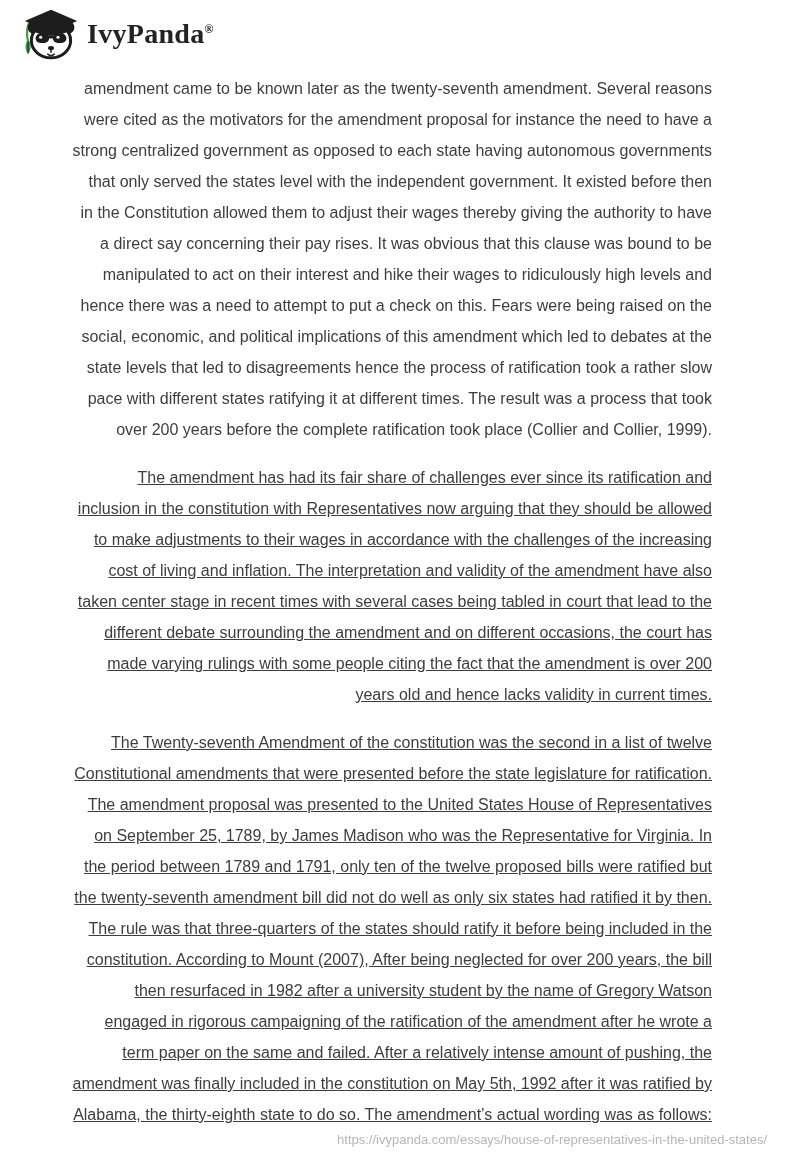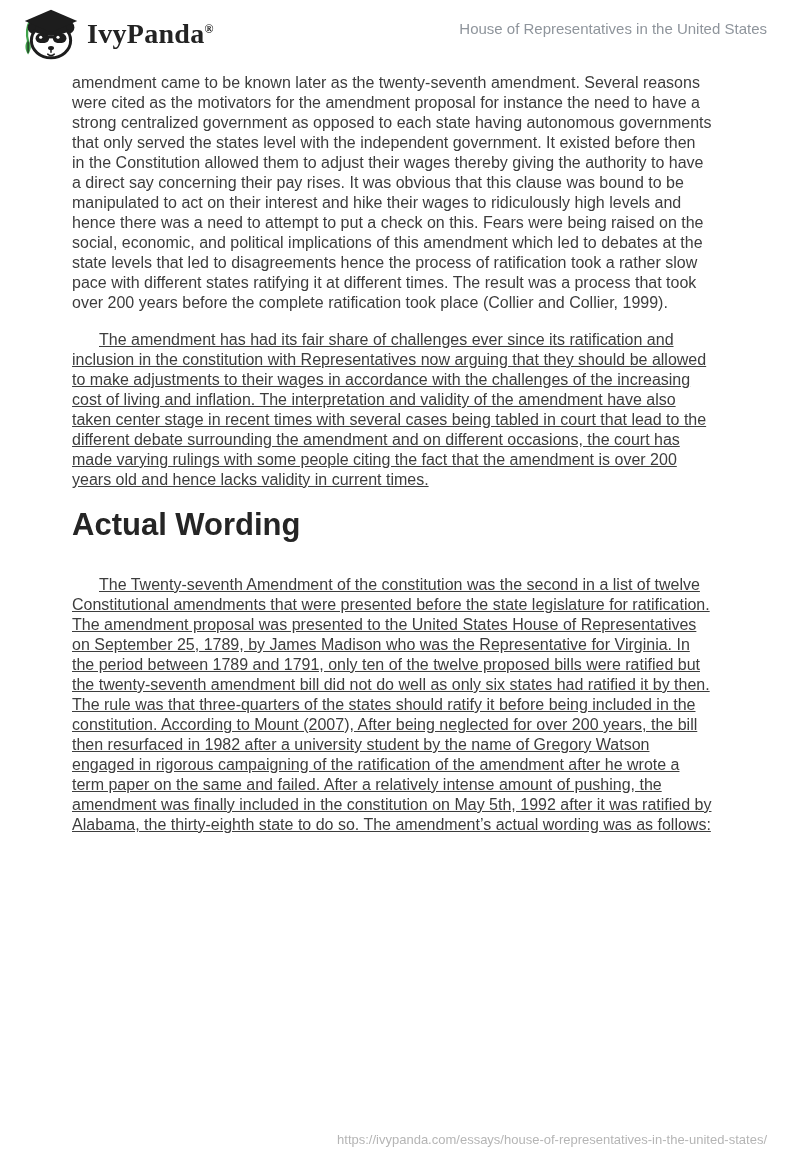--- a/index.html
+++ b/index.html
@@ -35,24 +35,24 @@
     color: var(--header-title, #8f959c);
     margin-top: 13px;
   }
   .content {
     width: 656px;
     margin: 0 auto;
     padding-top: 13px;
   }
   .para {
     font-size: 16px;
-    line-height: 20px;
+    line-height: 31px;
     color: var(--body-text, #3d3d3d);
     margin: 0 16px 17px 0;
-    text-align: left;
+    text-align: right;
   }
   .indent { text-indent: 27px; text-decoration: underline; }
   .section-heading {
     font-size: 31px;
     line-height: 36px;
     font-weight: 700;
     color: var(--heading-text, #252525);
     margin: 15px 0 32px 0;
   }
   .footer {
@@ -90,27 +90,25 @@
         <rect x="33" y="27.5" width="14.5" height="10" rx="5" fill="var(--logo-black, #1d1d1d)"></rect>
         <rect x="26" y="29.5" width="10" height="3.2" fill="var(--logo-black, #1d1d1d)"></rect>
         <circle cx="20" cy="31.5" r="1.7" fill="#ffffff"></circle>
         <circle cx="38.5" cy="31.5" r="1.7" fill="#ffffff"></circle>
 
         <ellipse cx="31" cy="43" rx="3.2" ry="2.3" fill="var(--logo-black, #1d1d1d)"></ellipse>
         <path d="M31 45.2 L31 47.5 M27.5 49.5 Q31 52.5 34.5 49.5" fill="none" stroke="var(--logo-black, #1d1d1d)" stroke-width="1.6" stroke-linecap="round"></path>
       </svg>
       <span class="brand"><span>IvyPanda</span><sup>®</sup></span>
     </div>
-    <div class="header-title">House of Representatives in the United States</div>
   </header>
 
   <main class="content">
     <p class="para">amendment came to be known later as the twenty-seventh amendment. Several reasons were cited as the motivators for the amendment proposal for instance the need to have a strong centralized government as opposed to each state having autonomous governments that only served the states level with the independent government. It existed before then in the Constitution allowed them to adjust their wages thereby giving the authority to have a direct say concerning their pay rises. It was obvious that this clause was bound to be manipulated to act on their interest and hike their wages to ridiculously high levels and hence there was a need to attempt to put a check on this. Fears were being raised on the social, economic, and political implications of this amendment which led to debates at the state levels that led to disagreements hence the process of ratification took a rather slow pace with different states ratifying it at different times. The result was a process that took over 200 years before the complete ratification took place (Collier and Collier, 1999).</p>
     <p class="para indent">The amendment has had its fair share of challenges ever since its ratification and inclusion in the constitution with Representatives now arguing that they should be allowed to make adjustments to their wages in accordance with the challenges of the increasing cost of living and inflation. The interpretation and validity of the amendment have also taken center stage in recent times with several cases being tabled in court that lead to the different debate surrounding the amendment and on different occasions, the court has made varying rulings with some people citing the fact that the amendment is over 200 years old and hence lacks validity in current times.</p>
-    <h2 class="section-heading">Actual Wording</h2>
     <p class="para indent">The Twenty-seventh Amendment of the constitution was the second in a list of twelve Constitutional amendments that were presented before the state legislature for ratification. The amendment proposal was presented to the United States House of Representatives on September 25, 1789, by James Madison who was the Representative for Virginia. In the period between 1789 and 1791, only ten of the twelve proposed bills were ratified but the twenty-seventh amendment bill did not do well as only six states had ratified it by then. The rule was that three-quarters of the states should ratify it before being included in the constitution. According to Mount (2007), After being neglected for over 200 years, the bill then resurfaced in 1982 after a university student by the name of Gregory Watson engaged in rigorous campaigning of the ratification of the amendment after he wrote a term paper on the same and failed. After a relatively intense amount of pushing, the amendment was finally included in the constitution on May 5th, 1992 after it was ratified by Alabama, the thirty-eighth state to do so. The amendment’s actual wording was as follows:</p>
   </main>
 
   <footer class="footer">
     <span class="url">https://ivypanda.com/essays/house-of-representatives-in-the-united-states/</span>
   </footer>
 
 </div>
 
 </body></html>

